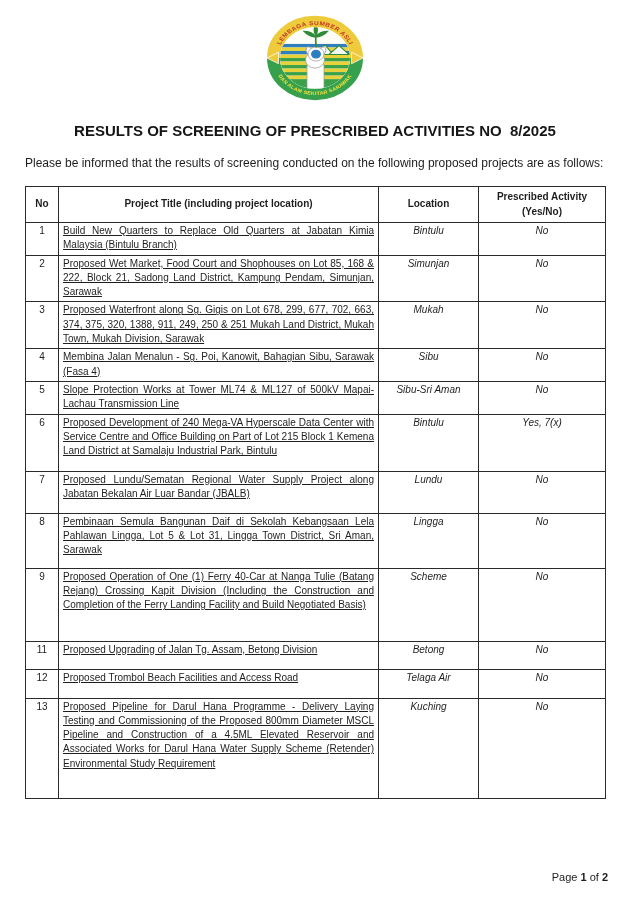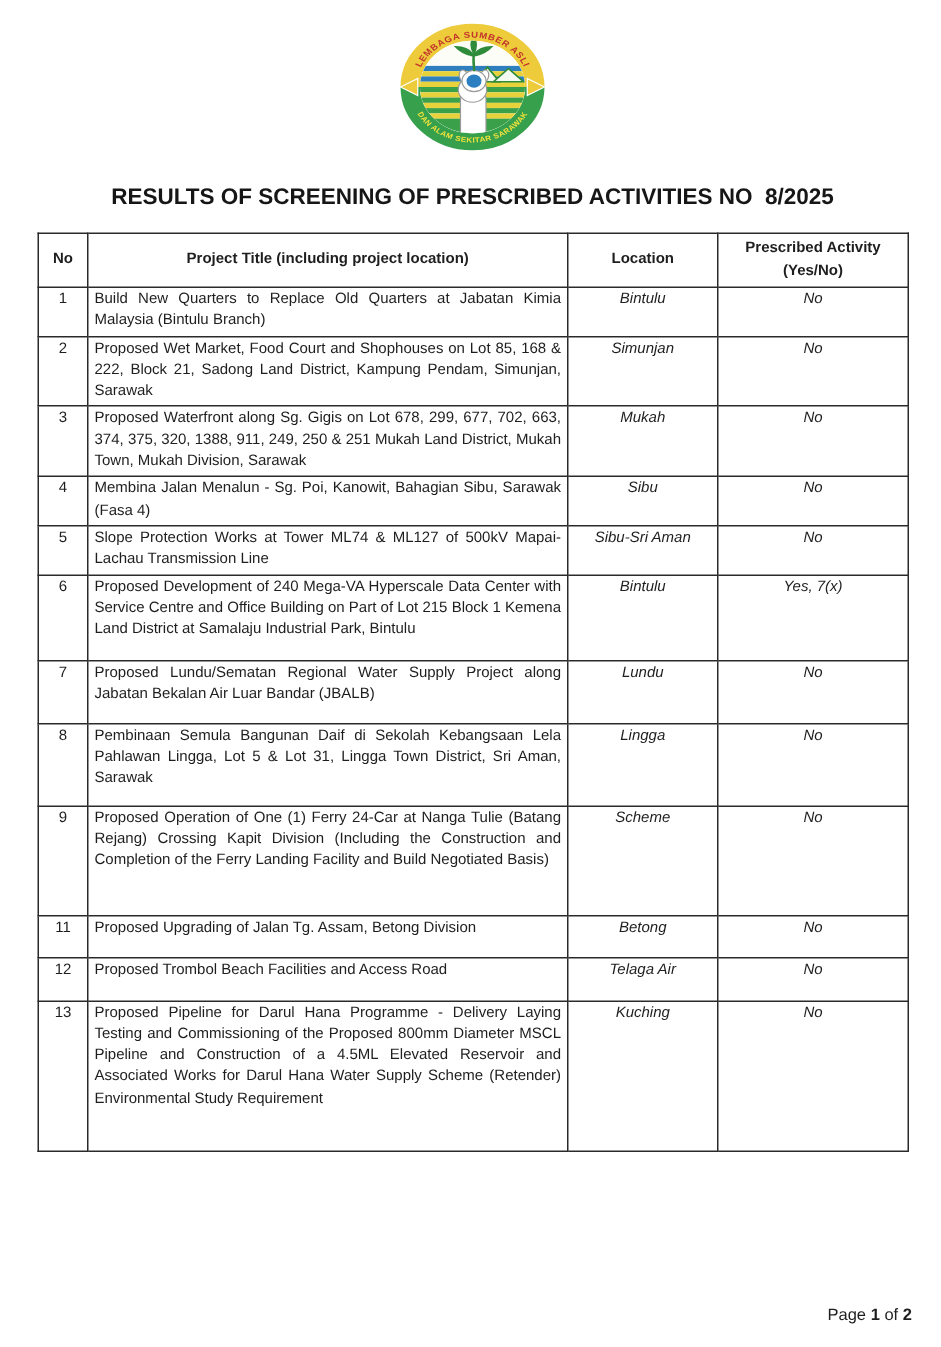--- a/index.html
+++ b/index.html
@@ -51,21 +51,21 @@
     text-align:center;
     vertical-align:middle;
     padding:3px 2px;
     line-height:14.5px;
   }
   col.c-no  { width:33px; }
   col.c-ti  { width:320px; }
   col.c-lo  { width:100px; }
   col.c-pa  { width:127px; }
   td.cell-no { text-align:center; }
-  td.cell-title { text-align:justify; padding-left:6px; padding-right:5px; }
+  td.cell-title { text-align:justify; padding-left:6px; padding-right:5px;text-decoration:underline; }
   td.cell-loc, td.cell-pa { text-align:center;font-style:italic; }
 
   .footer {
     position:absolute;
     right:19px;
     bottom:15px;
     font-size:11px;
     color:#1e1e1e;
   }
   .footer b { font-weight:bold; }
@@ -132,20 +132,21 @@
         <textPath href="#topArc" startOffset="50%" text-anchor="middle">LEMBAGA SUMBER ASLI</textPath>
       </text>
       <text font-size="5.4" font-weight="bold" fill="#f3e23c" letter-spacing="0.3">
         <textPath href="#botArc" startOffset="50%" text-anchor="middle">DAN ALAM SEKITAR SARAWAK</textPath>
       </text>
     </svg>
   </div>
 
   <h1 class="doc-title">RESULTS OF SCREENING OF PRESCRIBED ACTIVITIES NO  8/2025</h1>
 
+  <p class="intro">Please be informed that the results of screening conducted on the following proposed projects are as follows:</p>
 
   <table class="results">
     <colgroup>
       <col class="c-no">
         <col class="c-ti">
         <col class="c-lo">
         <col class="c-pa">
     </colgroup>
     <thead>
       <tr style="height:33px;">
@@ -199,21 +200,21 @@
           <td class="cell-pa">No</td>
         </tr>
         <tr style="height: 55px;">
           <td class="cell-no">8</td>
           <td class="cell-title">Pembinaan Semula Bangunan Daif di Sekolah Kebangsaan Lela Pahlawan Lingga, Lot 5 &amp; Lot 31, Lingga Town District, Sri Aman, Sarawak</td>
           <td class="cell-loc">Lingga</td>
           <td class="cell-pa">No</td>
         </tr>
         <tr style="height: 73px;">
           <td class="cell-no">9</td>
-          <td class="cell-title">Proposed Operation of One (1) Ferry 24-Car at Nanga Tulie (Batang Rejang) Crossing Kapit Division (Including the Construction and Completion of the Ferry Landing Facility and Build Negotiated Basis)</td>
+          <td class="cell-title">Proposed Operation of One (1) Ferry 40-Car at Nanga Tulie (Batang Rejang) Crossing Kapit Division (Including the Construction and Completion of the Ferry Landing Facility and Build Negotiated Basis)</td>
           <td class="cell-loc">Scheme</td>
           <td class="cell-pa">No</td>
         </tr>
         <tr style="height: 28px;">
           <td class="cell-no">11</td>
           <td class="cell-title">Proposed Upgrading of Jalan Tg. Assam, Betong Division</td>
           <td class="cell-loc">Betong</td>
           <td class="cell-pa">No</td>
         </tr>
         <tr style="height: 29px;">

